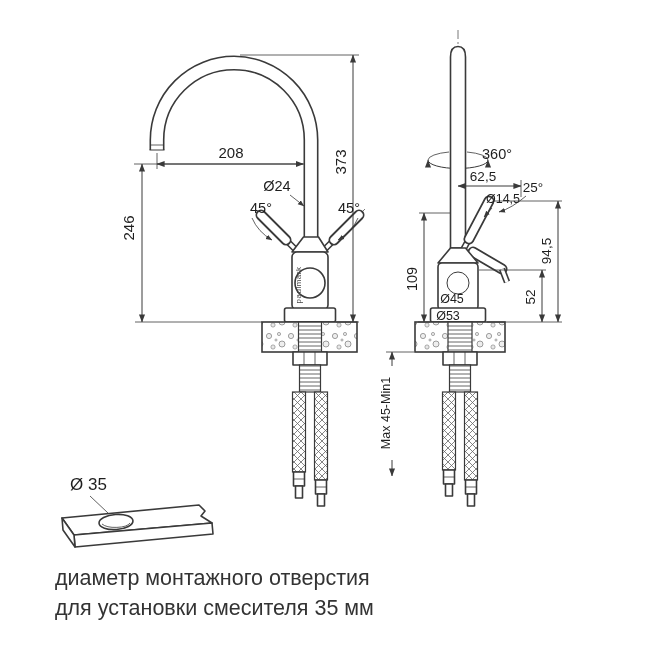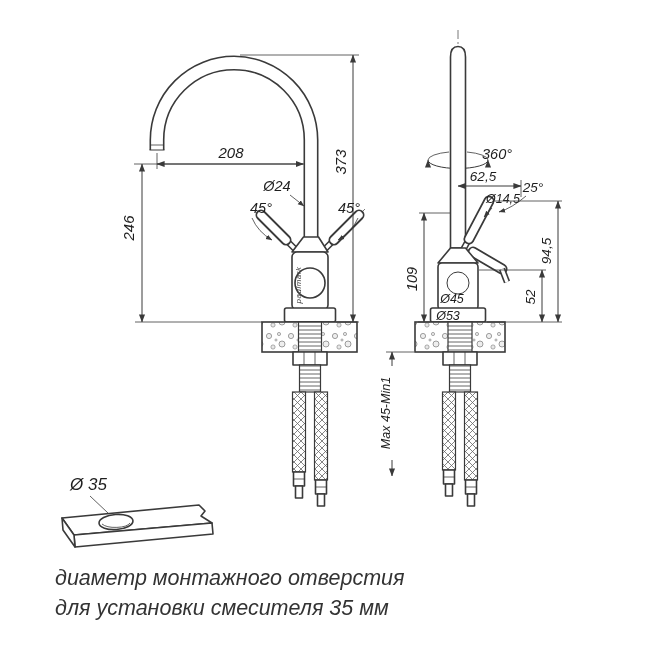--- a/index.html
+++ b/index.html
@@ -1,16 +1,16 @@
 <!DOCTYPE html>
 <html><head>
 <meta charset="utf-8">
 <style>
   html,body{margin:0;padding:0;background:#ffffff;}
-  .wrap{width:604px;height:651px;position:relative;background:#fff;overflow:hidden;font-style:italic;}
+  .wrap{width:604px;height:651px;position:relative;background:#fff;overflow:hidden;}
   svg{display:block;}
   
   .ln{fill:#fff;stroke:#3a3a3a;stroke-width:1.6;stroke-linejoin:round;}
   .ln-thin{fill:none;stroke:#3a3a3a;stroke-width:1;}
   .tube-o{fill:none;stroke:#3a3a3a;stroke-width:15;}
   .tube-i{fill:none;stroke:#ffffff;stroke-width:11.8;}
   .lever-o{fill:none;stroke:#3a3a3a;stroke-width:11;stroke-linecap:round;}
   .lever-i{fill:none;stroke:#ffffff;stroke-width:7.4;stroke-linecap:round;}
   .stem-o{stroke:#3a3a3a;stroke-width:6.5;}
   .stem-i{stroke:#ffffff;stroke-width:3.4;}

